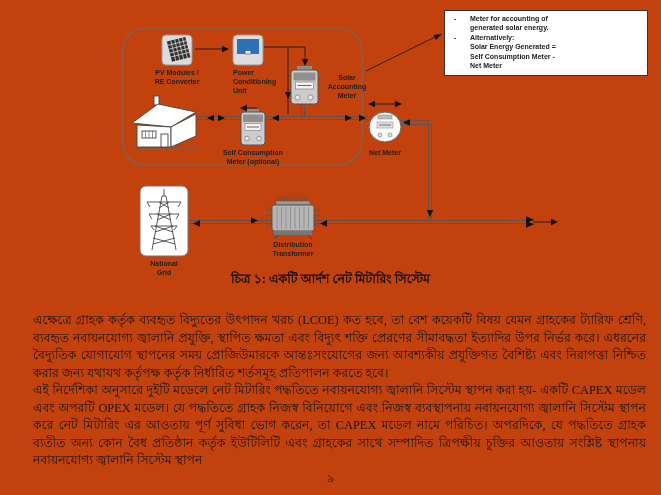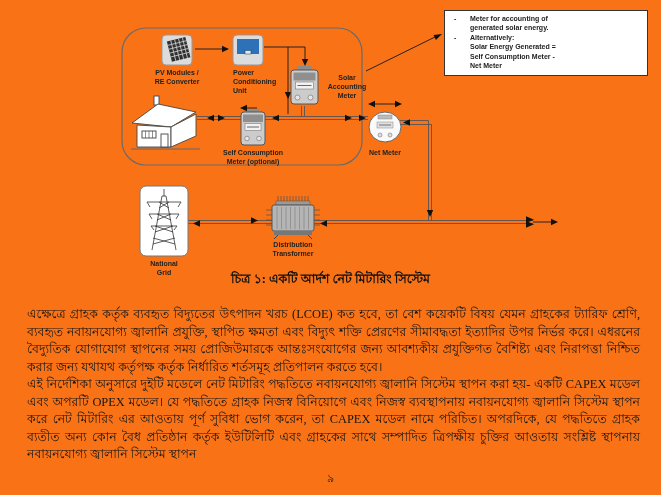--- a/index.html
+++ b/index.html
@@ -1,17 +1,17 @@
 <!DOCTYPE html>
 <html><head>
 <meta charset="utf-8">
 <style>
   html,body{margin:0;padding:0;background:#e8e8e8;}
   .page{
-    position:relative;width:661px;height:495px;background:#f97316;
+    position:relative;width:661px;height:495px;background:#c2410c;
     font-family:"Liberation Serif","DejaVu Serif",serif;color:#1a1a1a;overflow:hidden;
     margin:0 auto;
   }
   .diagram{position:absolute;left:0;top:0;width:661px;height:300px;}
   .connectors{position:absolute;left:0;top:0;}
   .dlabel{
     position:absolute;font-family:"Liberation Sans","DejaVu Sans",sans-serif;
     font-weight:bold;font-size:7px;line-height:1.3;color:#222;
     white-space:pre-line;text-align:center;
   }
@@ -23,21 +23,21 @@
     font-size:7px;font-weight:bold;line-height:1.35;color:#222;
   }
   .note-item{display:flex;}
   .note-marker{width:16px;flex:0 0 16px;text-align:left;padding-left:4px;}
   .note-text{white-space:pre-line;flex:1;}
   .caption{
     position:absolute;left:0;top:270px;width:661px;text-align:center;
     font-weight:bold;font-size:12.5px;color:#111;
   }
   .bodytext{
-    position:absolute;left:25px;width:613px;margin:2px;
+    position:absolute;left:25px;width:613px;margin:8px;
     font-size:12.4px;line-height:17.6px;text-align:justify;color:#151515;
   }
   .p1{top:304px;}
   .p2{top:374px;}
   .pagenum{
     position:absolute;left:0;top:470px;width:661px;text-align:center;
     font-size:11px;color:#222;
   }
 </style>
 </head>

